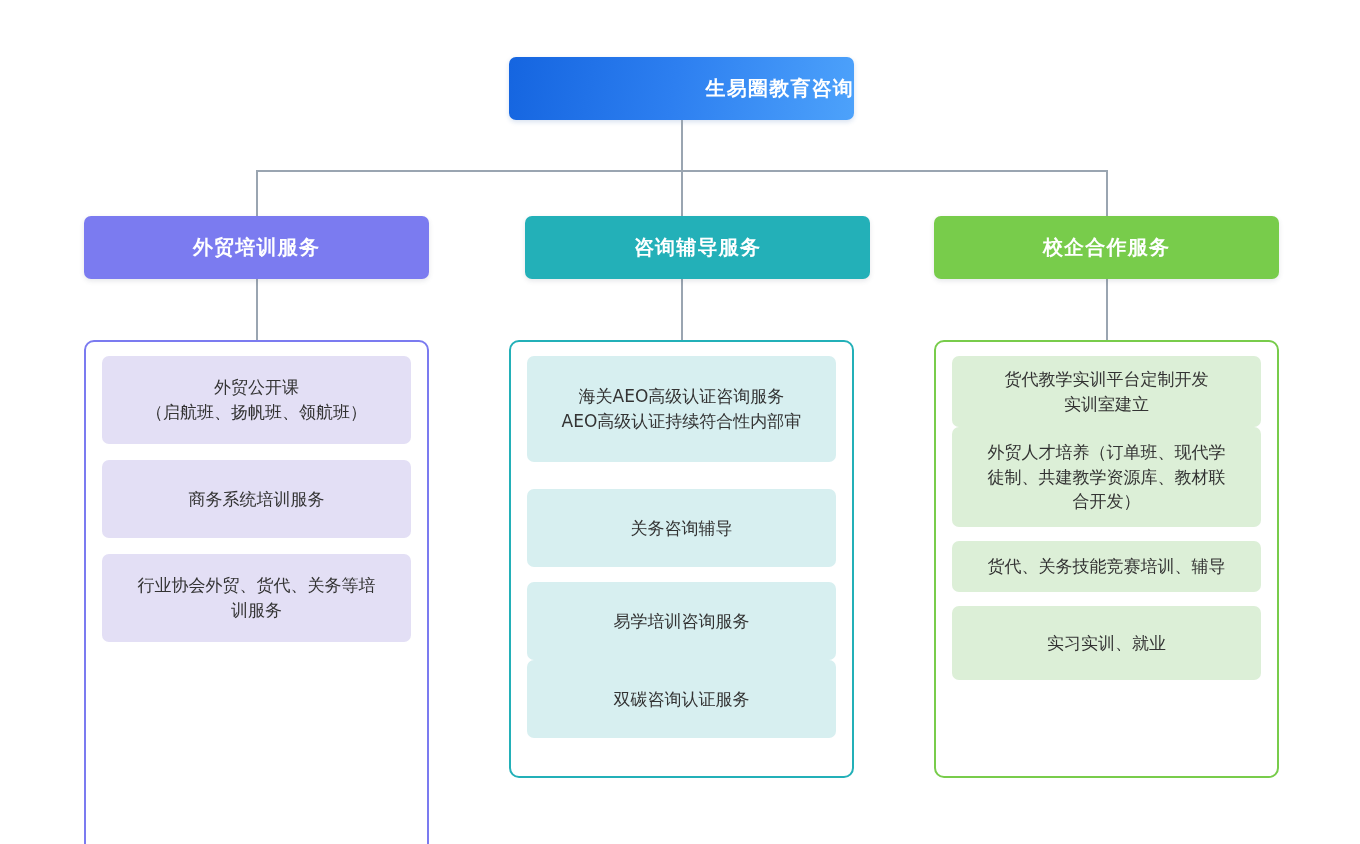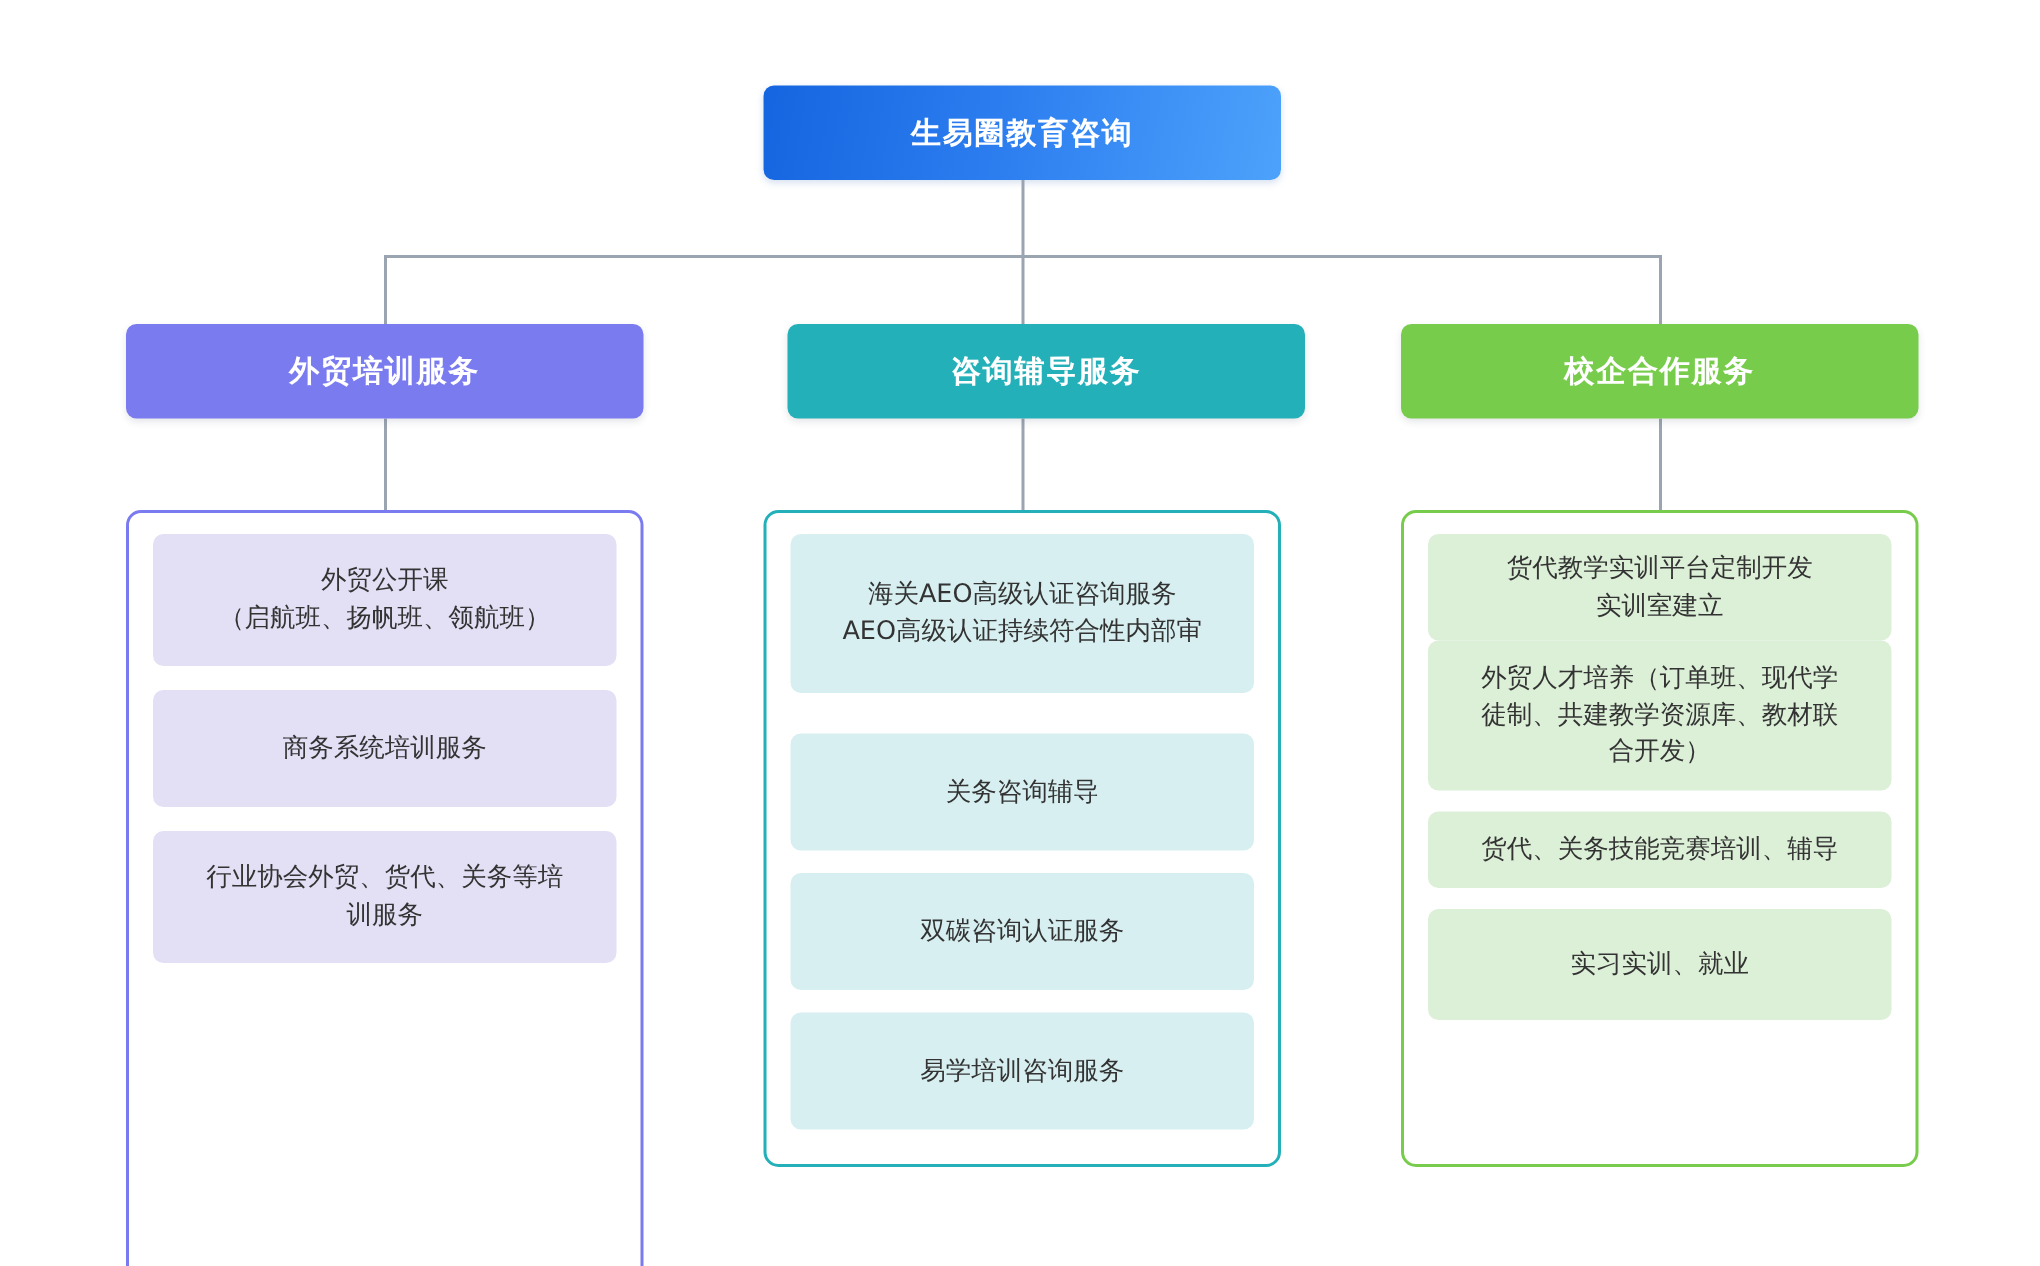--- a/index.html
+++ b/index.html
@@ -37,21 +37,21 @@
     position: absolute;
     left: 509px;
     top: 57px;
     width: 345px;
     height: 63px;
     border-radius: 7px;
     background: linear-gradient(100deg, #1565e0 0%, #2d7ff0 48%, #4da2fb 100%);
     box-shadow: 0 2px 5px rgba(35,90,170,0.18);
     display: flex;
     align-items: center;
-    justify-content: center;
+    justify-content: flex-end;
     box-sizing: border-box;
   }
   .root-node .label {
     color: #ffffff;
     font-size: 20px;
     font-weight: bold;
     letter-spacing: 1.2px;
   }
 
   
@@ -187,28 +187,28 @@
         <div class="lines">
           <div>海关AEO高级认证咨询服务</div>
           <div>AEO高级认证持续符合性内部审</div>
         </div>
       </div>
       <div class="item" style="height:78px; margin-bottom:15px;">
         <div class="lines">
           <div>关务咨询辅导</div>
         </div>
       </div>
+      <div class="item" style="height:78px;">
+        <div class="lines">
+          <div>易学培训咨询服务</div>
+        </div>
+      </div>
       <div class="item" style="height:78px; margin-bottom:15px;">
         <div class="lines">
           <div>双碳咨询认证服务</div>
-        </div>
-      </div>
-      <div class="item" style="height:78px;">
-        <div class="lines">
-          <div>易学培训咨询服务</div>
         </div>
       </div>
     </div>
   </div>
 
   <div class="column" id="col-3">
     <div class="col-head">
       <span class="label">校企合作服务</span>
     </div>
     <div class="col-body">

